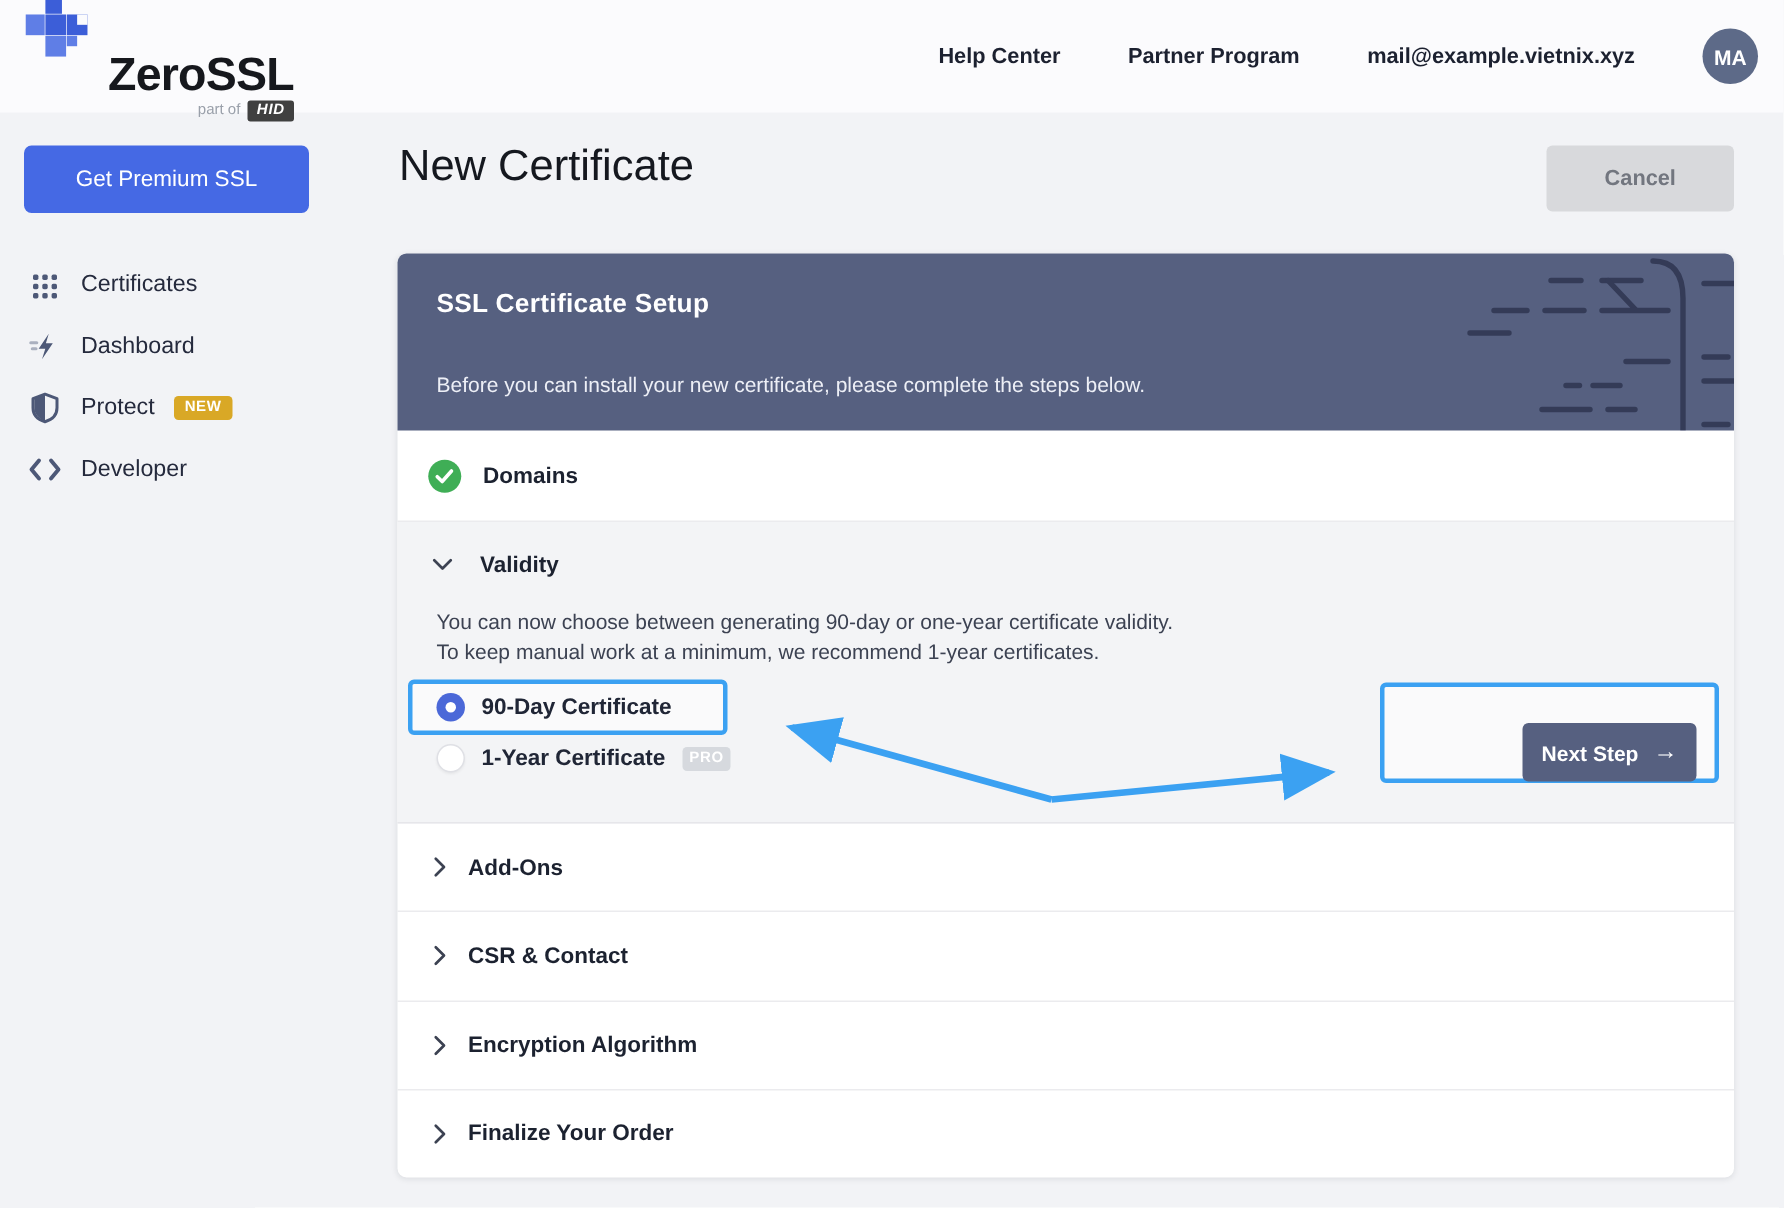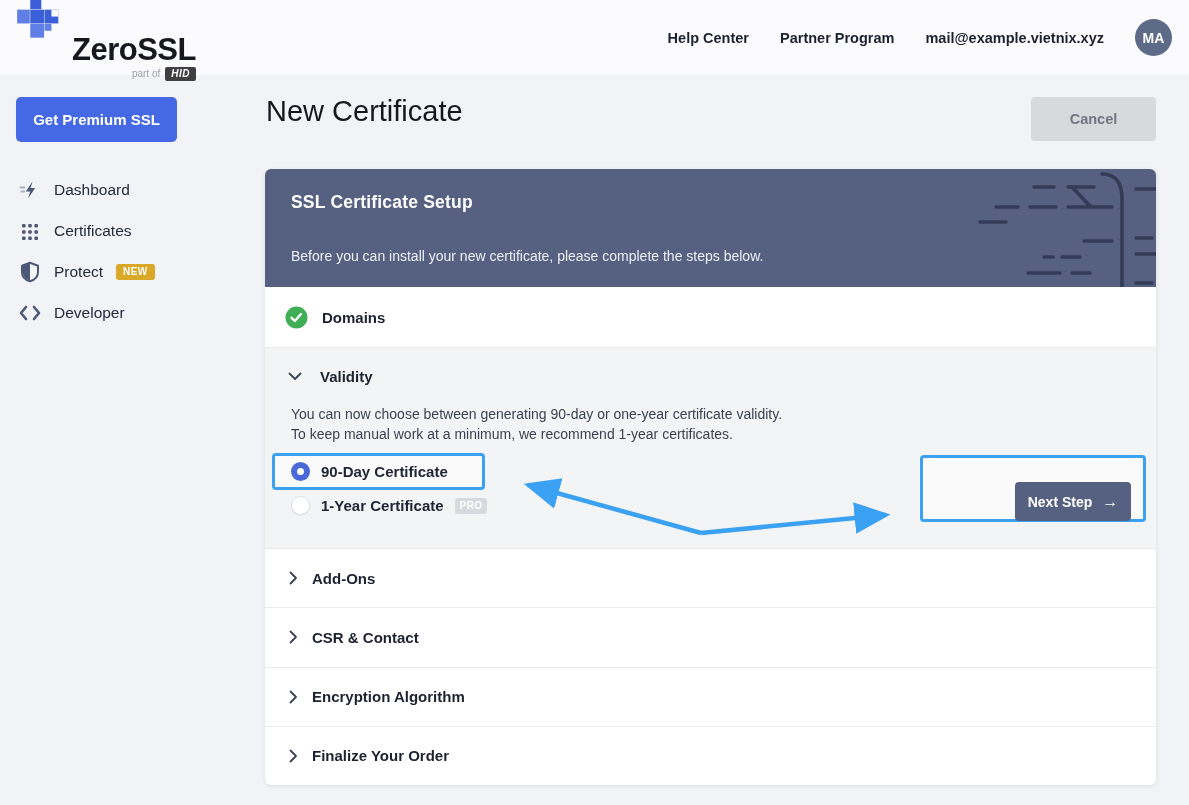--- a/index.html
+++ b/index.html
@@ -19,31 +19,31 @@
     display:flex; align-items:center; justify-content:space-between;
     padding:0 17px 0 16px;
   }
   .logo { display:flex; align-items:flex-start; gap:10px; cursor:pointer; }
   .logo-icon { width:46px; height:46px; margin-top:2px; }
   .logo-col { display:flex; flex-direction:column; align-items:flex-end; }
   .logo-name { font-size:31px; font-weight:800; letter-spacing:-0.5px; color:#16181d; line-height:34px;margin-top:38px; }
   .logo-sub { display:flex; align-items:center; gap:5px; margin-top:0px; }
   .logo-sub-text { font-size:10px; color:#9aa0aa; }
   .hid-badge { background:#404040; color:#fff; font-size:10px; font-weight:800; font-style:italic; padding:1px 6px 2px; border-radius:2px; letter-spacing:.5px;}
-  .top-nav { display:flex; align-items:center; gap:31px; }
+  .top-nav { display:flex; align-items:center; gap:45px; }
   .top-link { font-size:14.5px; font-weight:700; color:#1c2130; text-decoration:none; cursor:pointer; }
   .top-email { font-size:14.5px; font-weight:700; color:#1c2130; }
   .avatar { width:37px; height:37px; border-radius:50%; background:#5d6a88; color:#fff;
             display:flex; align-items:center; justify-content:center; font-size:14px; font-weight:700; cursor:pointer; }
 
   
   .sidebar { position:absolute; top:75px; left:0; width:265px; }
   .premium-btn {
-    display:block; margin:22px 0 0 16px; width:161px; height:45px;
-    background:#4569e4; color:#fff; font-size:15px; font-weight:700;
+    display:block; margin:22px 0 0 16px; width:190px; height:45px;
+    background:#4569e4; color:#fff; font-size:15px; font-weight:400;
     border:none; border-radius:5px; cursor:pointer; font-family:inherit;
   }
   .side-nav { margin-top:27px; }
   .side-item { height:41px; display:flex; align-items:center; gap:13px; padding-left:18px; cursor:pointer; }
   .side-icon { width:23px; height:22px; display:flex; align-items:center; justify-content:center; }
   .side-label { font-size:15.5px; font-weight:500; color:#252a3d; }
   .new-badge { background:#d9a826; color:#fff; font-size:10px; font-weight:800; padding:2px 7px 3px; border-radius:3px; letter-spacing:.4px; }
 
   
   .main { position:absolute; left:265px; top:75px; width:891px; height:730px; }
@@ -140,45 +140,45 @@
     <span class="top-email">mail@example.vietnix.xyz</span>
     <div class="avatar">MA</div>
   </nav>
 </header>
 
 <aside class="sidebar">
   <button class="premium-btn">Get Premium SSL</button>
   <nav class="side-nav">
     <div class="side-item">
       <span class="side-icon">
-        <svg width="22" height="22" viewBox="0 0 22 22">
-          <path d="M13.5 2.5 L6.8 12.5 h4.4 l-2.2 7 7.2-10.6 h-4.6 z" fill="#4d5877"></path>
-          <line x1="1.5" y1="8.5" x2="5.5" y2="8.5" stroke="#aab0bf" stroke-width="2" stroke-linecap="round"></line>
-          <line x1="2.5" y1="12.5" x2="5" y2="12.5" stroke="#aab0bf" stroke-width="2" stroke-linecap="round"></line>
-        </svg>
-      </span>
-      <span class="side-label">Dashboard</span>
-    </div>
-    <div class="side-item">
-      <span class="side-icon">
         <svg width="20" height="20" viewBox="0 0 20 20">
           <g fill="#4d5877">
             <rect x="2" y="3" width="3.6" height="3.6" rx="1.1"></rect>
               <rect x="8.2" y="3" width="3.6" height="3.6" rx="1.1"></rect>
               <rect x="14.4" y="3" width="3.6" height="3.6" rx="1.1"></rect>
             <rect x="2" y="9.2" width="3.6" height="3.6" rx="1.1"></rect>
               <rect x="8.2" y="9.2" width="3.6" height="3.6" rx="1.1"></rect>
               <rect x="14.4" y="9.2" width="3.6" height="3.6" rx="1.1"></rect>
             <rect x="2" y="15.4" width="3.6" height="3.6" rx="1.1"></rect>
               <rect x="8.2" y="15.4" width="3.6" height="3.6" rx="1.1"></rect>
               <rect x="14.4" y="15.4" width="3.6" height="3.6" rx="1.1"></rect>
           </g>
         </svg>
       </span>
       <span class="side-label">Certificates</span>
+    </div>
+    <div class="side-item">
+      <span class="side-icon">
+        <svg width="22" height="22" viewBox="0 0 22 22">
+          <path d="M13.5 2.5 L6.8 12.5 h4.4 l-2.2 7 7.2-10.6 h-4.6 z" fill="#4d5877"></path>
+          <line x1="1.5" y1="8.5" x2="5.5" y2="8.5" stroke="#aab0bf" stroke-width="2" stroke-linecap="round"></line>
+          <line x1="2.5" y1="12.5" x2="5" y2="12.5" stroke="#aab0bf" stroke-width="2" stroke-linecap="round"></line>
+        </svg>
+      </span>
+      <span class="side-label">Dashboard</span>
     </div>
     <div class="side-item">
       <span class="side-icon">
         <svg width="22" height="22" viewBox="0 0 22 22">
           <path d="M11 1.8 L19 4.8 v6.1 c0 5-3.4 8-8 9.3 -4.6-1.3-8-4.3-8-9.3 V4.8 z" fill="none" stroke="#4d5877" stroke-width="2" stroke-linejoin="round"></path>
           <path d="M11 2.2 L3.9 4.9 v6 c0 4.6 3 7.3 7.1 8.6 z" fill="#4d5877"></path>
         </svg>
       </span>
       <span class="side-label">Protect</span>
       <span class="new-badge">NEW</span>

